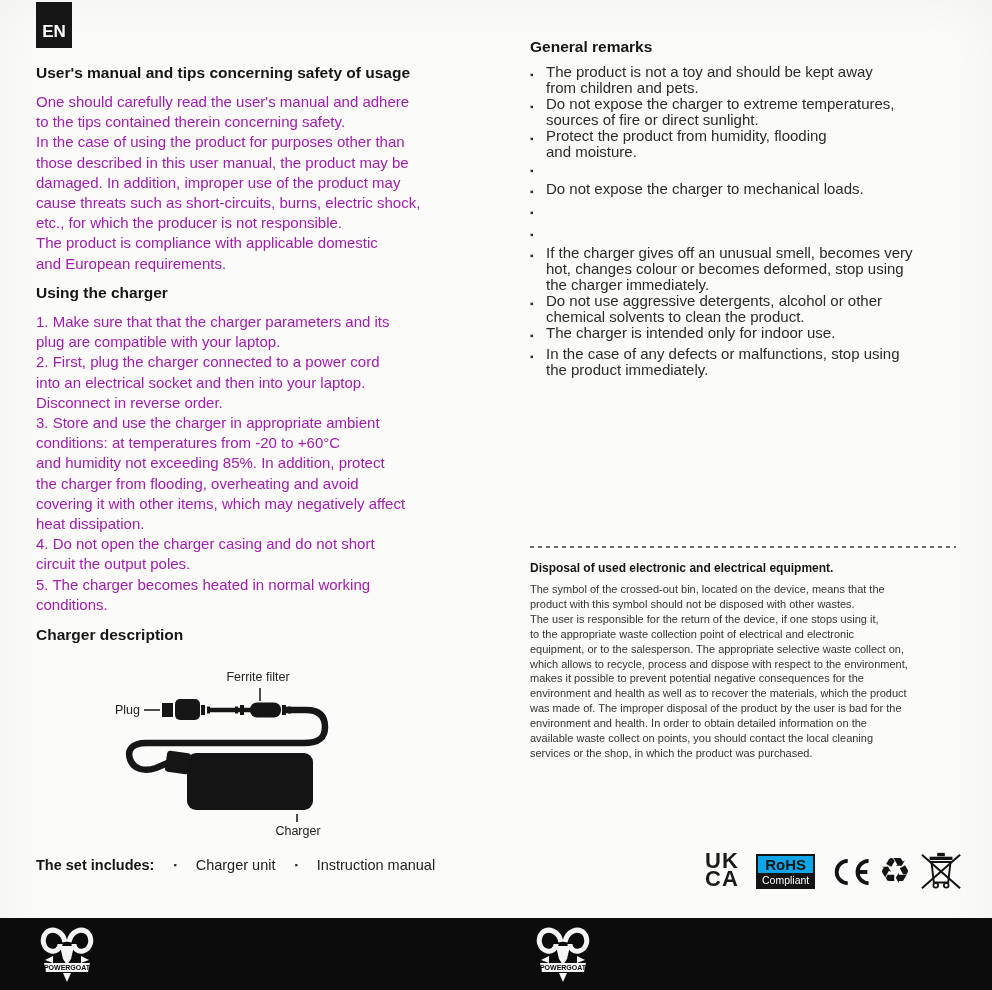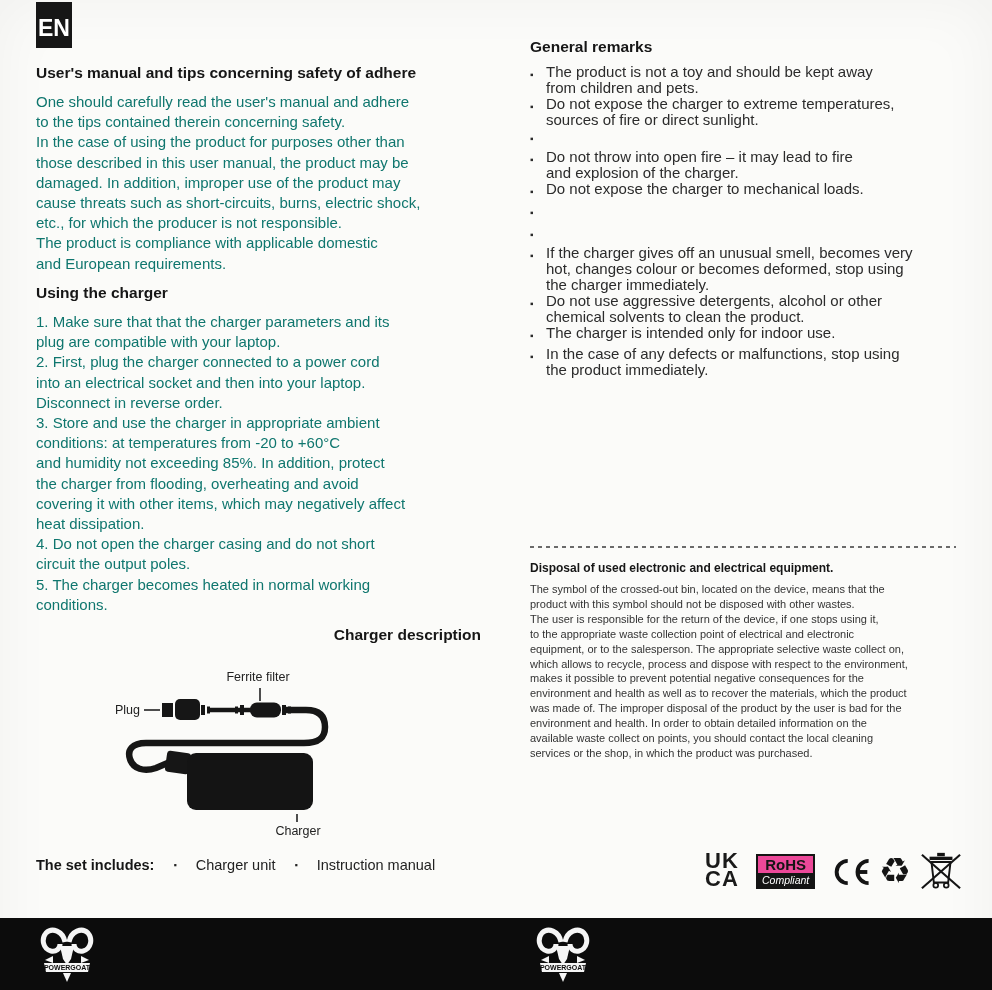--- a/index.html
+++ b/index.html
@@ -7,57 +7,57 @@
     width:992px;height:990px;position:relative;overflow:hidden;
     background:#fbfbf9;
     box-shadow:inset 0 0 60px rgba(0,0,0,0.045);
     font-family:"Liberation Sans","DejaVu Sans",sans-serif;
     color:#2b2b2b;
   }
   .abs{position:absolute;}
   .badge{
     left:36px;top:2px;width:36px;height:46px;background:#161616;color:#fff;
     display:flex;align-items:flex-end;justify-content:center;
-    font-weight:700;font-size:23px;padding-bottom:6px;box-sizing:border-box;
+    font-weight:700;font-size:17px;padding-bottom:6px;box-sizing:border-box;
   }
   .h1{font-size:15.5px;font-weight:700;color:#161616;letter-spacing:0;}
   .body-text{
-    font-size:15px;line-height:20.2px;white-space:pre-line;color:#0f766e;
+    font-size:15px;line-height:20.2px;white-space:pre-line;color:#a21caf;
     letter-spacing:0;
   }
   .bullet-list{width:440px;}
   .bullet-item{display:flex;}
   .bullet-marker{
     flex:none;width:16px;font-size:10px;line-height:20.2px;color:#2b2b2b;
     padding-top:1px;
   }
   .bullet-text{font-size:15px;line-height:16px;white-space:pre-line;color:#2b2b2b;}
   .divider{
     height:2px;width:426px;
     background:repeating-linear-gradient(90deg,#6a6a6a 0 4px,transparent 4px 8px);
   }
   .small-h{font-size:12px;font-weight:700;color:#161616;}
   .small-body{font-size:11px;line-height:14.9px;white-space:pre-line;color:#333;}
   .set-line{font-size:14.5px;color:#222;display:flex;align-items:center;gap:19px;}
   .set-label{font-weight:700;color:#161616;}
   .set-bullet{font-size:9px;position:relative;top:0;}
   .ukca{font-weight:700;font-size:22px;line-height:18px;color:#1a1a1a;letter-spacing:1px;}
-  .rohs{display:inline-block;border:2.5px solid #141414;background:#ec4899;text-align:center;}
+  .rohs{display:inline-block;border:2.5px solid #141414;background:#0ea5e9;text-align:center;}
   .rohs-top{font-weight:700;font-size:15px;color:#141414;padding:0 6px;line-height:17px;}
-  .rohs-bottom{background:#141414;color:#fff;font-size:10.5px;line-height:14px;padding:0 4px;font-style:italic;}
+  .rohs-bottom{background:#141414;color:#fff;font-size:10.5px;line-height:14px;padding:0 4px;}
   .recycle{font-size:36px;color:#141414;line-height:36px;font-family:"DejaVu Sans",sans-serif;}
   .bottom-bar{left:0;top:918px;width:992px;height:72px;background:#0c0c0c;}
   svg text{font-family:"Liberation Sans","DejaVu Sans",sans-serif;}
 </style>
 </head>
 <body>
 
 <div class="abs badge">EN</div>
 
-<div class="abs h1" style="left:36px;top:64px;width:445px;">User's manual and tips concerning safety of adhere</div>
+<div class="abs h1" style="left:36px;top:64px;width:445px;">User's manual and tips concerning safety of usage</div>
 
 <div class="abs body-text" style="left:36px;top:92px;width:445px;">One should carefully read the user's manual and adhere
 to the tips contained therein concerning safety.
 In the case of using the product for purposes other than
 those described in this user manual, the product may be
 damaged. In addition, improper use of the product may
 cause threats such as short-circuits, burns, electric shock,
 etc., for which the producer is not responsible.
 The product is compliance with applicable domestic
 and European requirements.</div>
@@ -73,21 +73,21 @@
 conditions: at temperatures from -20 to +60°C
 and humidity not exceeding 85%. In addition, protect
 the charger from flooding, overheating and avoid
 covering it with other items, which may negatively affect
 heat dissipation.
 4. Do not open the charger casing and do not short
 circuit the output poles.
 5. The charger becomes heated in normal working
 conditions.</div>
 
-<div class="abs h1" style="left:36px;top:626px;width:445px;text-align:right;">Charger description</div>
+<div class="abs h1" style="left:36px;top:626px;width:445px;">Charger description</div>
 
 <svg class="abs" style="left:30px;top:656px;" width="410" height="195" viewBox="0 0 410 195">
   <g>
     <text x="228" y="25" font-size="12.5" fill="#222" text-anchor="middle">Ferrite filter</text>
     <line x1="230" y1="32" x2="230" y2="45" stroke="#222" stroke-width="1.6"></line>
   </g>
   <g>
     <text x="110" y="58" font-size="12.5" fill="#222" text-anchor="end">Plug</text>
     <line x1="114" y1="54" x2="130" y2="54" stroke="#222" stroke-width="1.6"></line>
   </g>
@@ -128,25 +128,25 @@
     <span class="bullet-text">The product is not a toy and should be kept away
 from children and pets.</span>
   </div>
   <div class="bullet-item">
     <span class="bullet-marker">▪</span>
     <span class="bullet-text">Do not expose the charger to extreme temperatures,
 sources of fire or direct sunlight.</span>
   </div>
   <div class="bullet-item">
     <span class="bullet-marker">▪</span>
-  </div>
-  <div class="bullet-item">
-    <span class="bullet-marker">▪</span>
-    <span class="bullet-text">Do not throw into open fire – it may lead to fire
-and explosion of the charger.</span>
+    <span class="bullet-text">Protect the product from humidity, flooding
+and moisture.</span>
+  </div>
+  <div class="bullet-item">
+    <span class="bullet-marker">▪</span>
   </div>
   <div class="bullet-item">
     <span class="bullet-marker">▪</span>
     <span class="bullet-text">Do not expose the charger to mechanical loads.</span>
   </div>
   <div class="bullet-item">
     <span class="bullet-marker">▪</span>
   </div>
   <div class="bullet-item">
     <span class="bullet-marker">▪</span>

